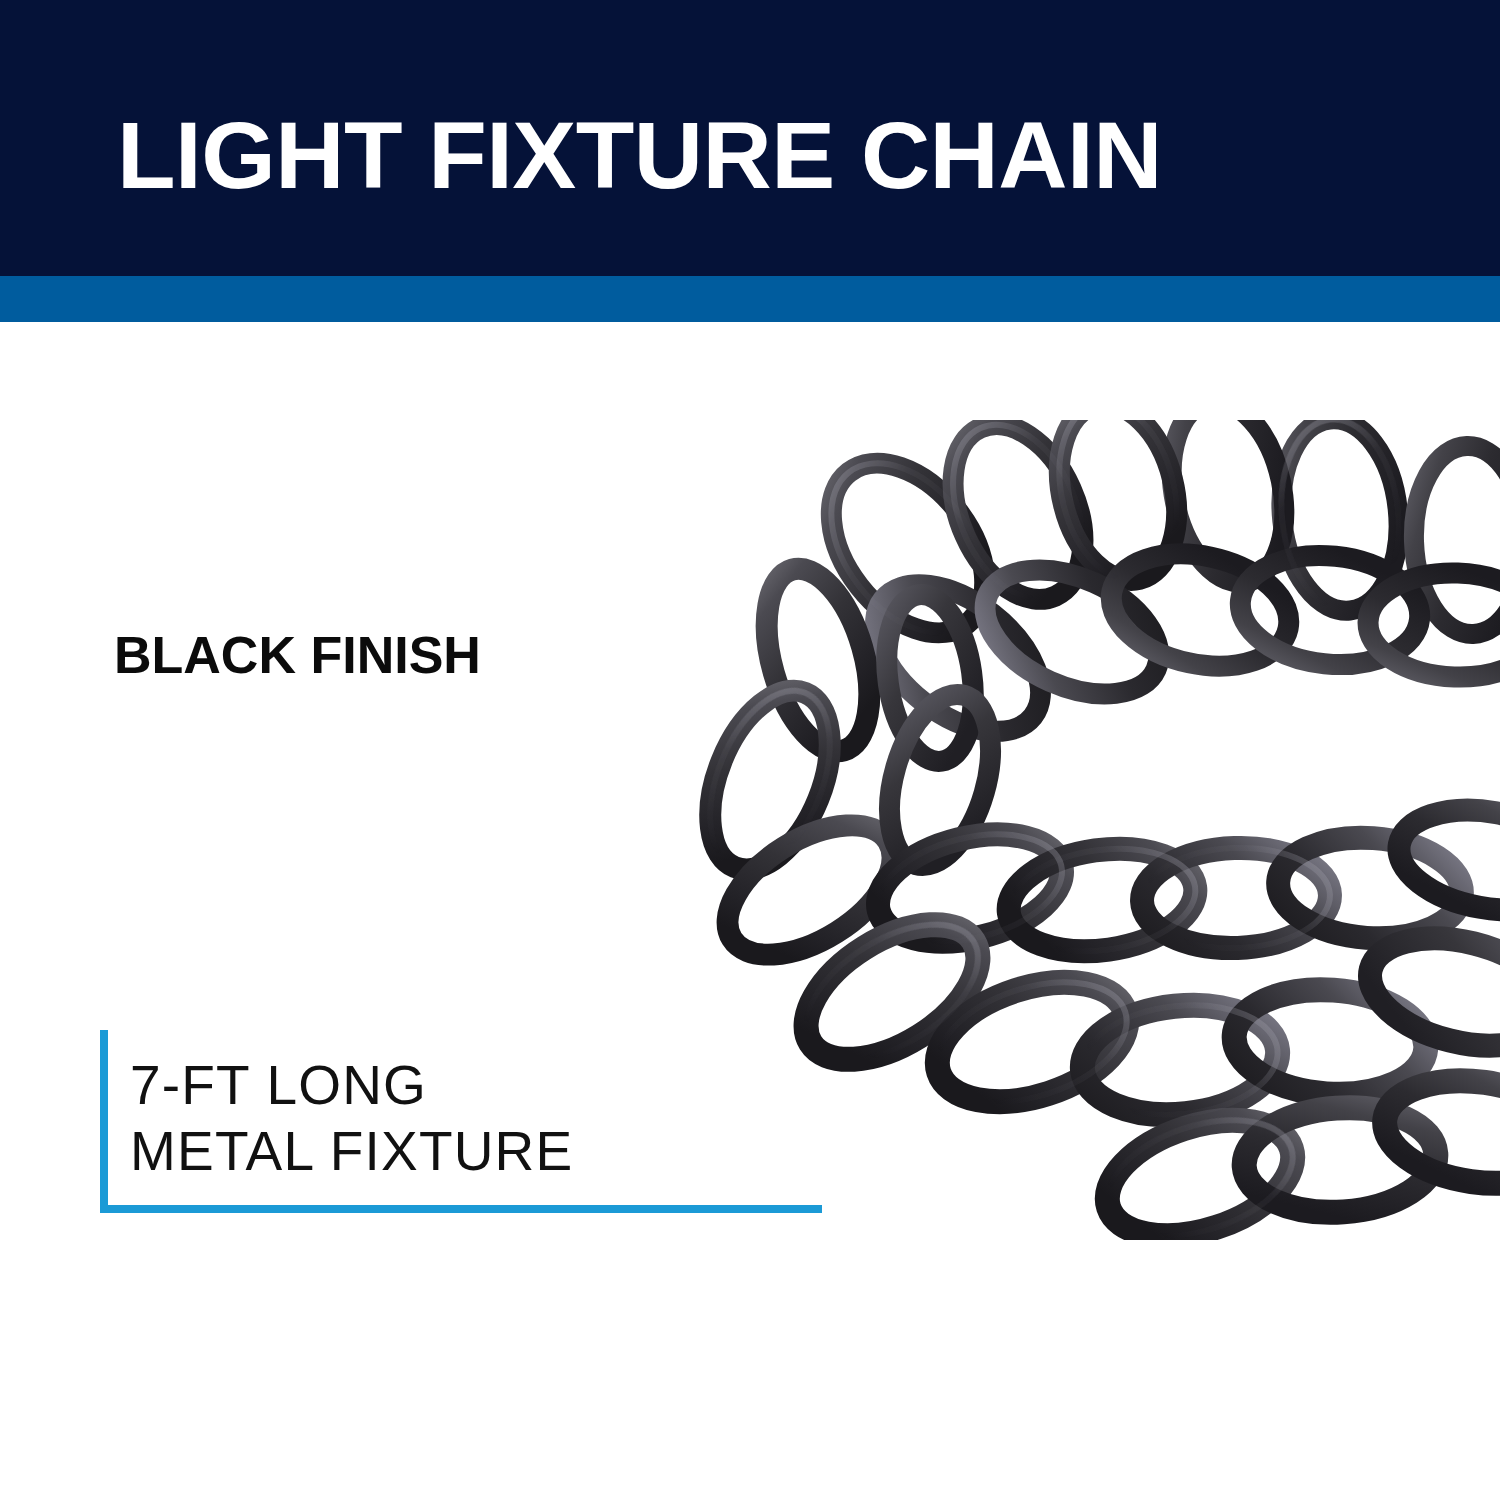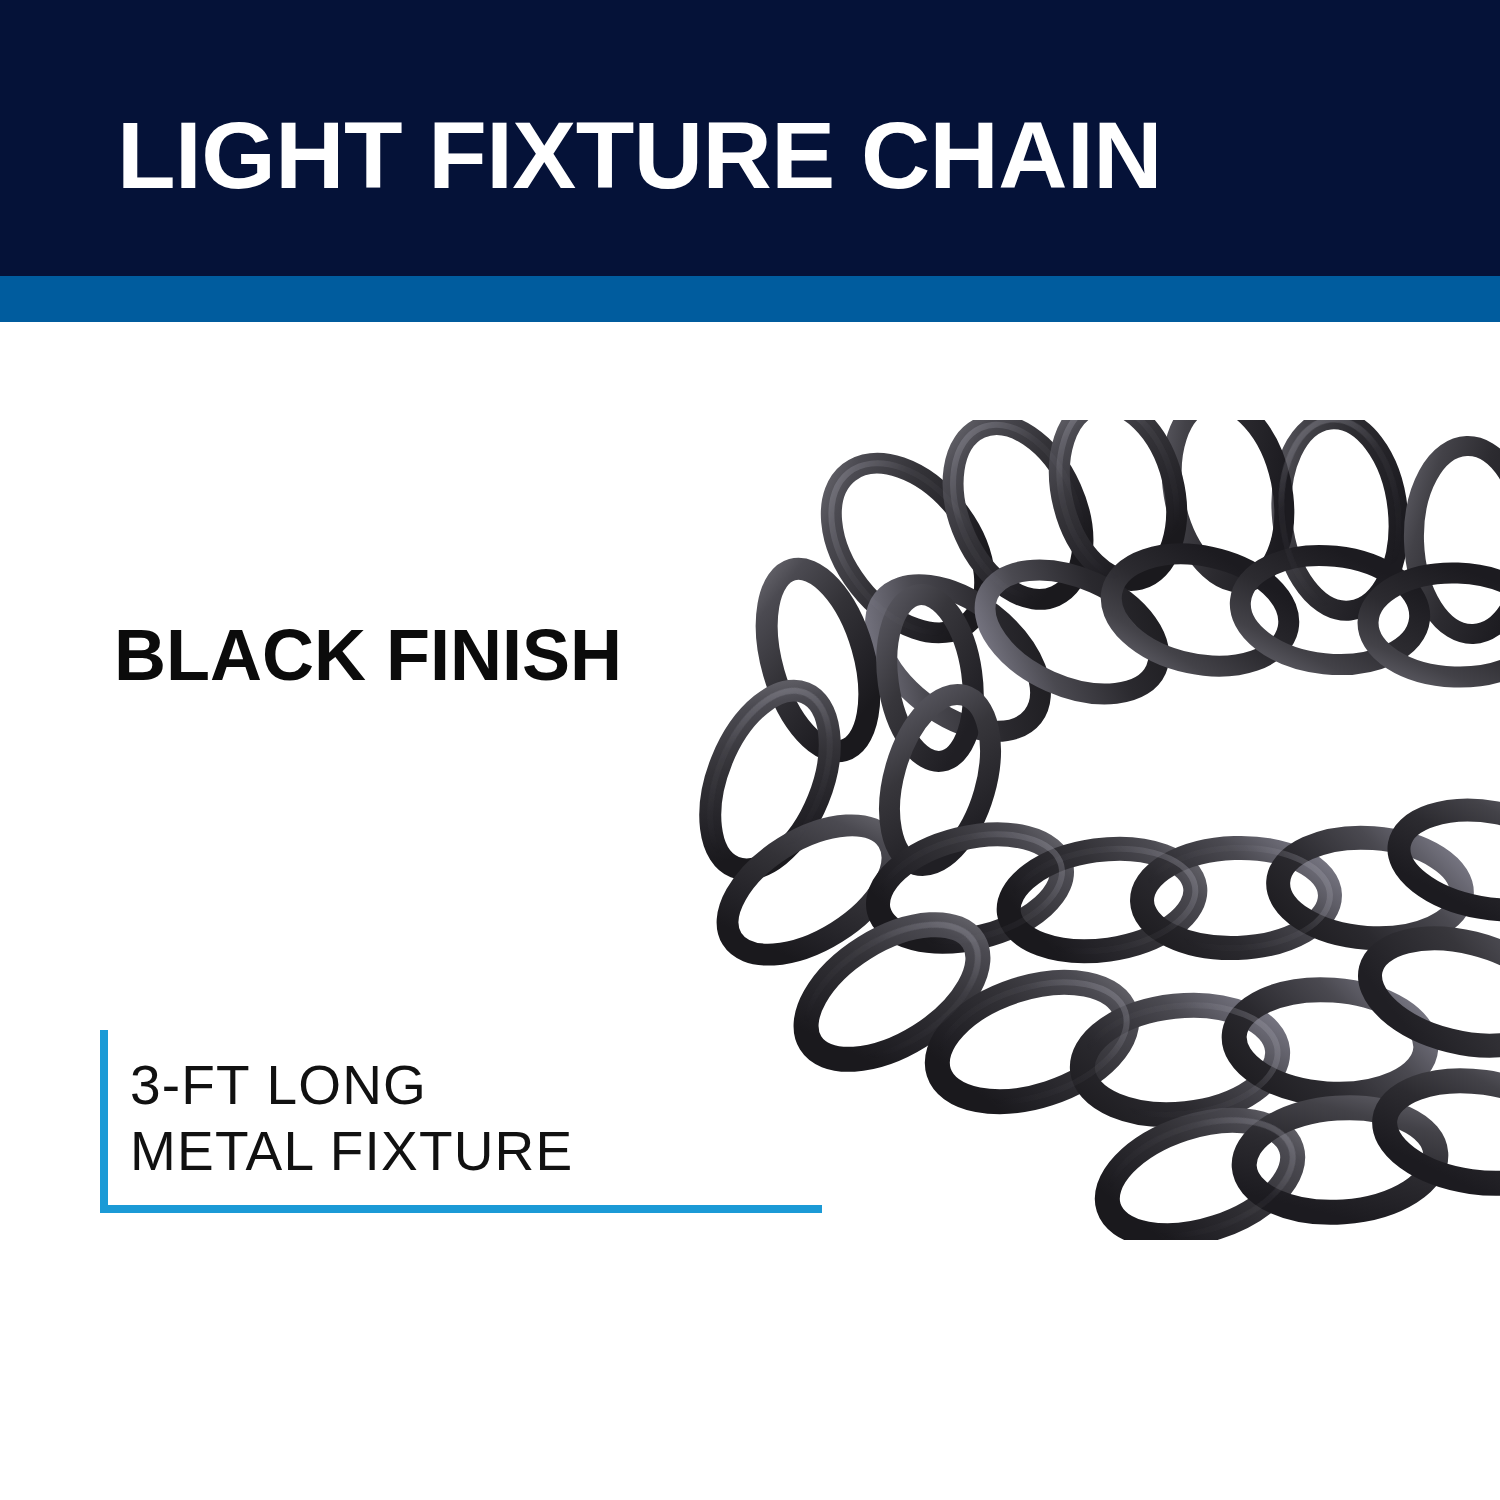--- a/index.html
+++ b/index.html
@@ -55,21 +55,21 @@
     background: #005C9E;
   }
 
   
   .feature-headline {
     position: absolute;
     left: 114px;
     top: 612px;
     font-family: "Liberation Sans", sans-serif;
     font-weight: bold;
-    font-size: 72px;
+    font-size: 52px;
     line-height: 86px;
     letter-spacing: 0px;
     color: #0b0b0b;
     white-space: nowrap;
   }
 
   
   .callout {
     position: absolute;
     left: 100px;
@@ -260,18 +260,18 @@
         </g>
 
       </g>
     </svg>
   </div>
 
   <div class="callout">
     <div class="callout-rule-vertical"></div>
     <div class="callout-rule-horizontal"></div>
     <div class="callout-text">
-      <span class="callout-line">3-FT LONG</span>
+      <span class="callout-line">7-FT LONG</span>
       <span class="callout-line">METAL FIXTURE</span>
     </div>
   </div>
 
 </div>
 
 </body></html>

